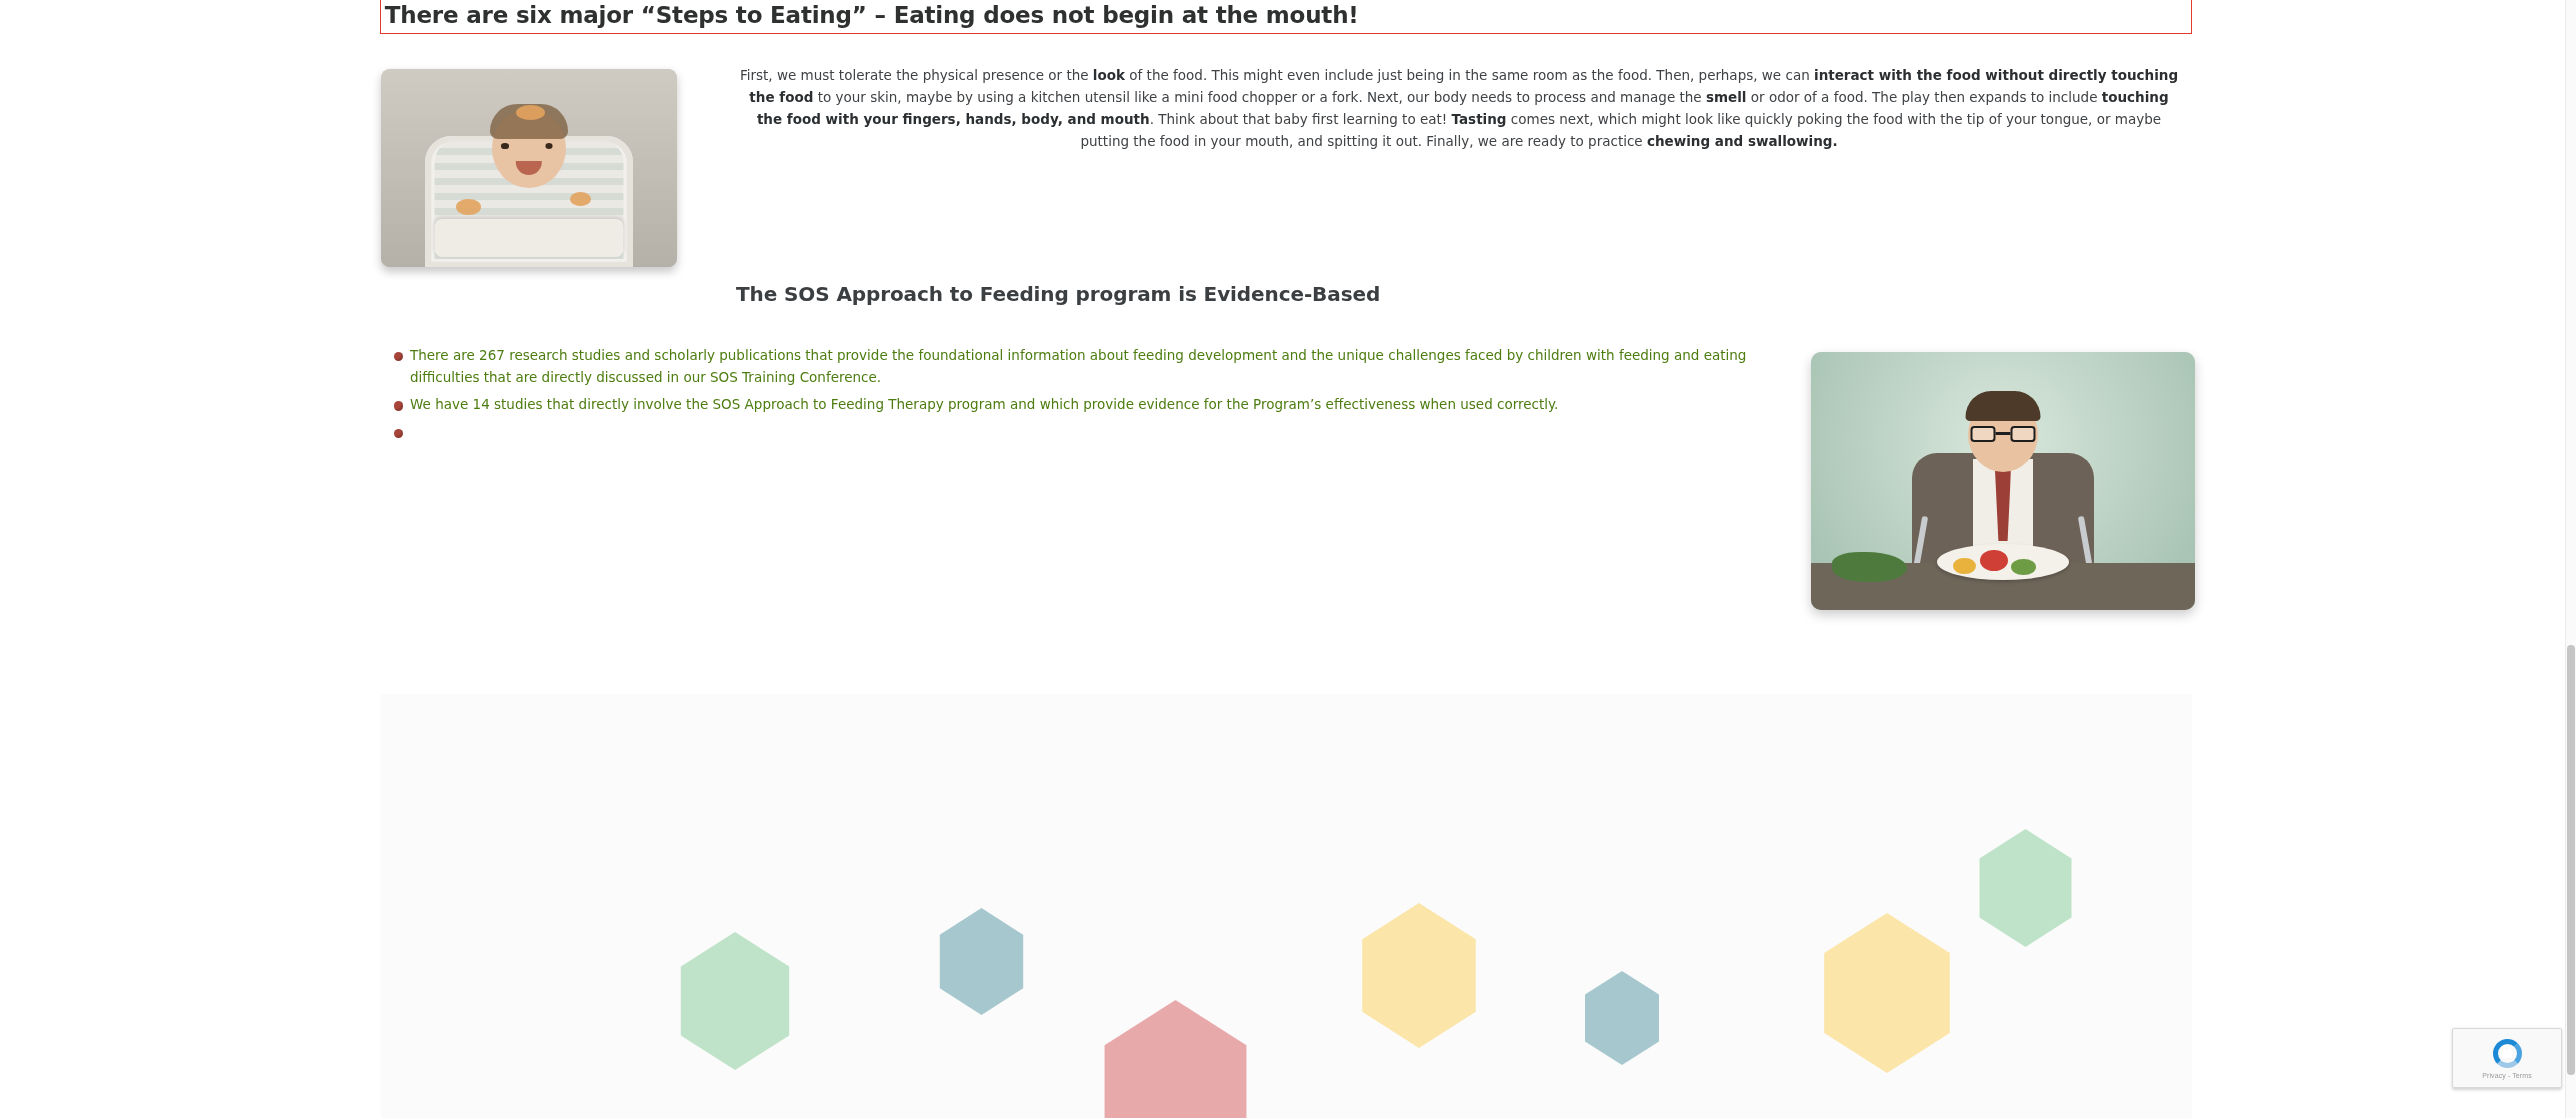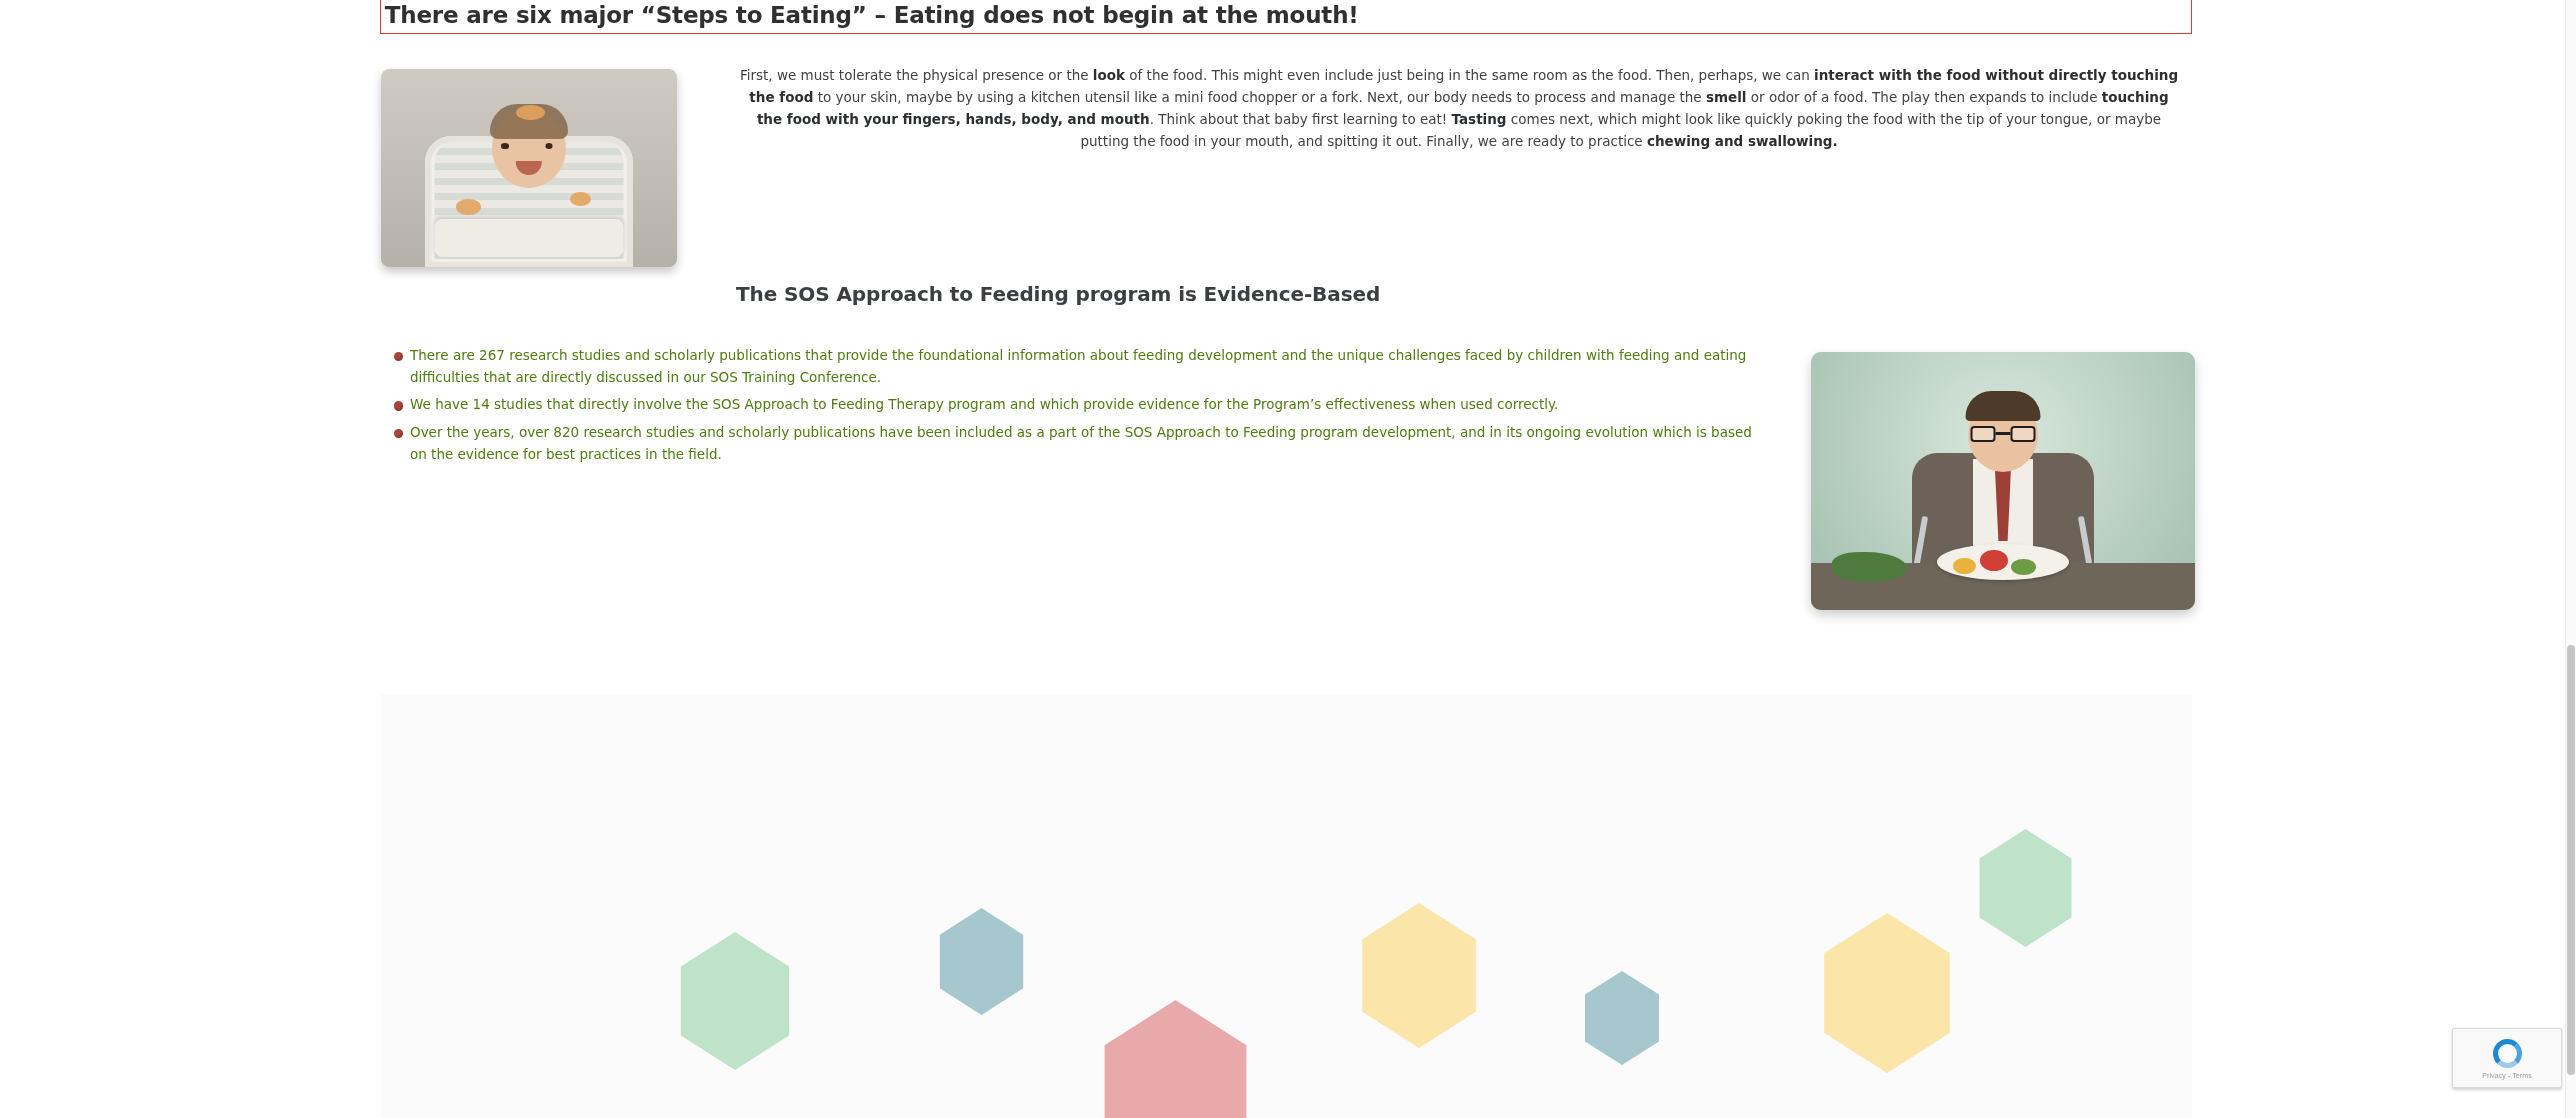--- a/index.html
+++ b/index.html
@@ -465,21 +465,21 @@
     <div class="mess" style="left:135px;top:36px;width:29px;height:15px;"></div>
   </div>
 
   <div class="intro" id="intro-paragraph"><span>First, we must tolerate the physical presence or the </span><b>look</b><span> of the food. This might even include just being in the same room as the food. Then, perhaps, we can </span><b>interact with the food without directly touching the food</b><span> to your skin, maybe by using a kitchen utensil like a mini food chopper or a fork. Next, our body needs to process and manage the </span><b>smell</b><span> or odor of a food.  The play then expands to include </span><b>touching the food with your fingers, hands, body, and mouth</b><span>. Think about that baby first learning to eat! </span><b>Tasting</b><span> comes next, which might look like quickly poking the food with the tip of your tongue, or maybe putting the food in your mouth, and spitting it out. Finally, we are ready to practice </span><b>chewing and swallowing.</b></div>
 
   <div class="subheading">The SOS Approach to Feeding program is Evidence-Based</div>
 
   <ul class="bullets" id="bullet-list">
       <li><span class="dot" style="background: rgb(168, 69, 58);"></span><span>There are 267 research studies and scholarly publications that provide the foundational information about feeding development and the unique challenges faced by children with feeding and eating difficulties that are directly discussed in our SOS Training Conference.</span></li>
       <li><span class="dot" style="background: rgb(168, 69, 58);"></span><span>We have 14 studies that directly involve the SOS Approach to Feeding Therapy program and which provide evidence for the Program’s effectiveness when used correctly.</span></li>
-      <li><span class="dot" style="background: rgb(168, 69, 58);"></span><span>Over the years, over 820 research studies and scholarly publications have been included as a part of the SOS Approach to Feeding program development, and in its ongoing evolution which is based on the evidence for best practices in the field.</span></li>
+      <li><span class="dot" style="background: rgb(168, 69, 58);"></span></li>
     </ul>
 
   <div class="man-photo">
     <div class="bg"></div>
     <div class="body"></div>
     <div class="shirt"></div>
     <div class="tie"></div>
     <div class="head"></div>
     <div class="hair"></div>
     <div class="glasses">

